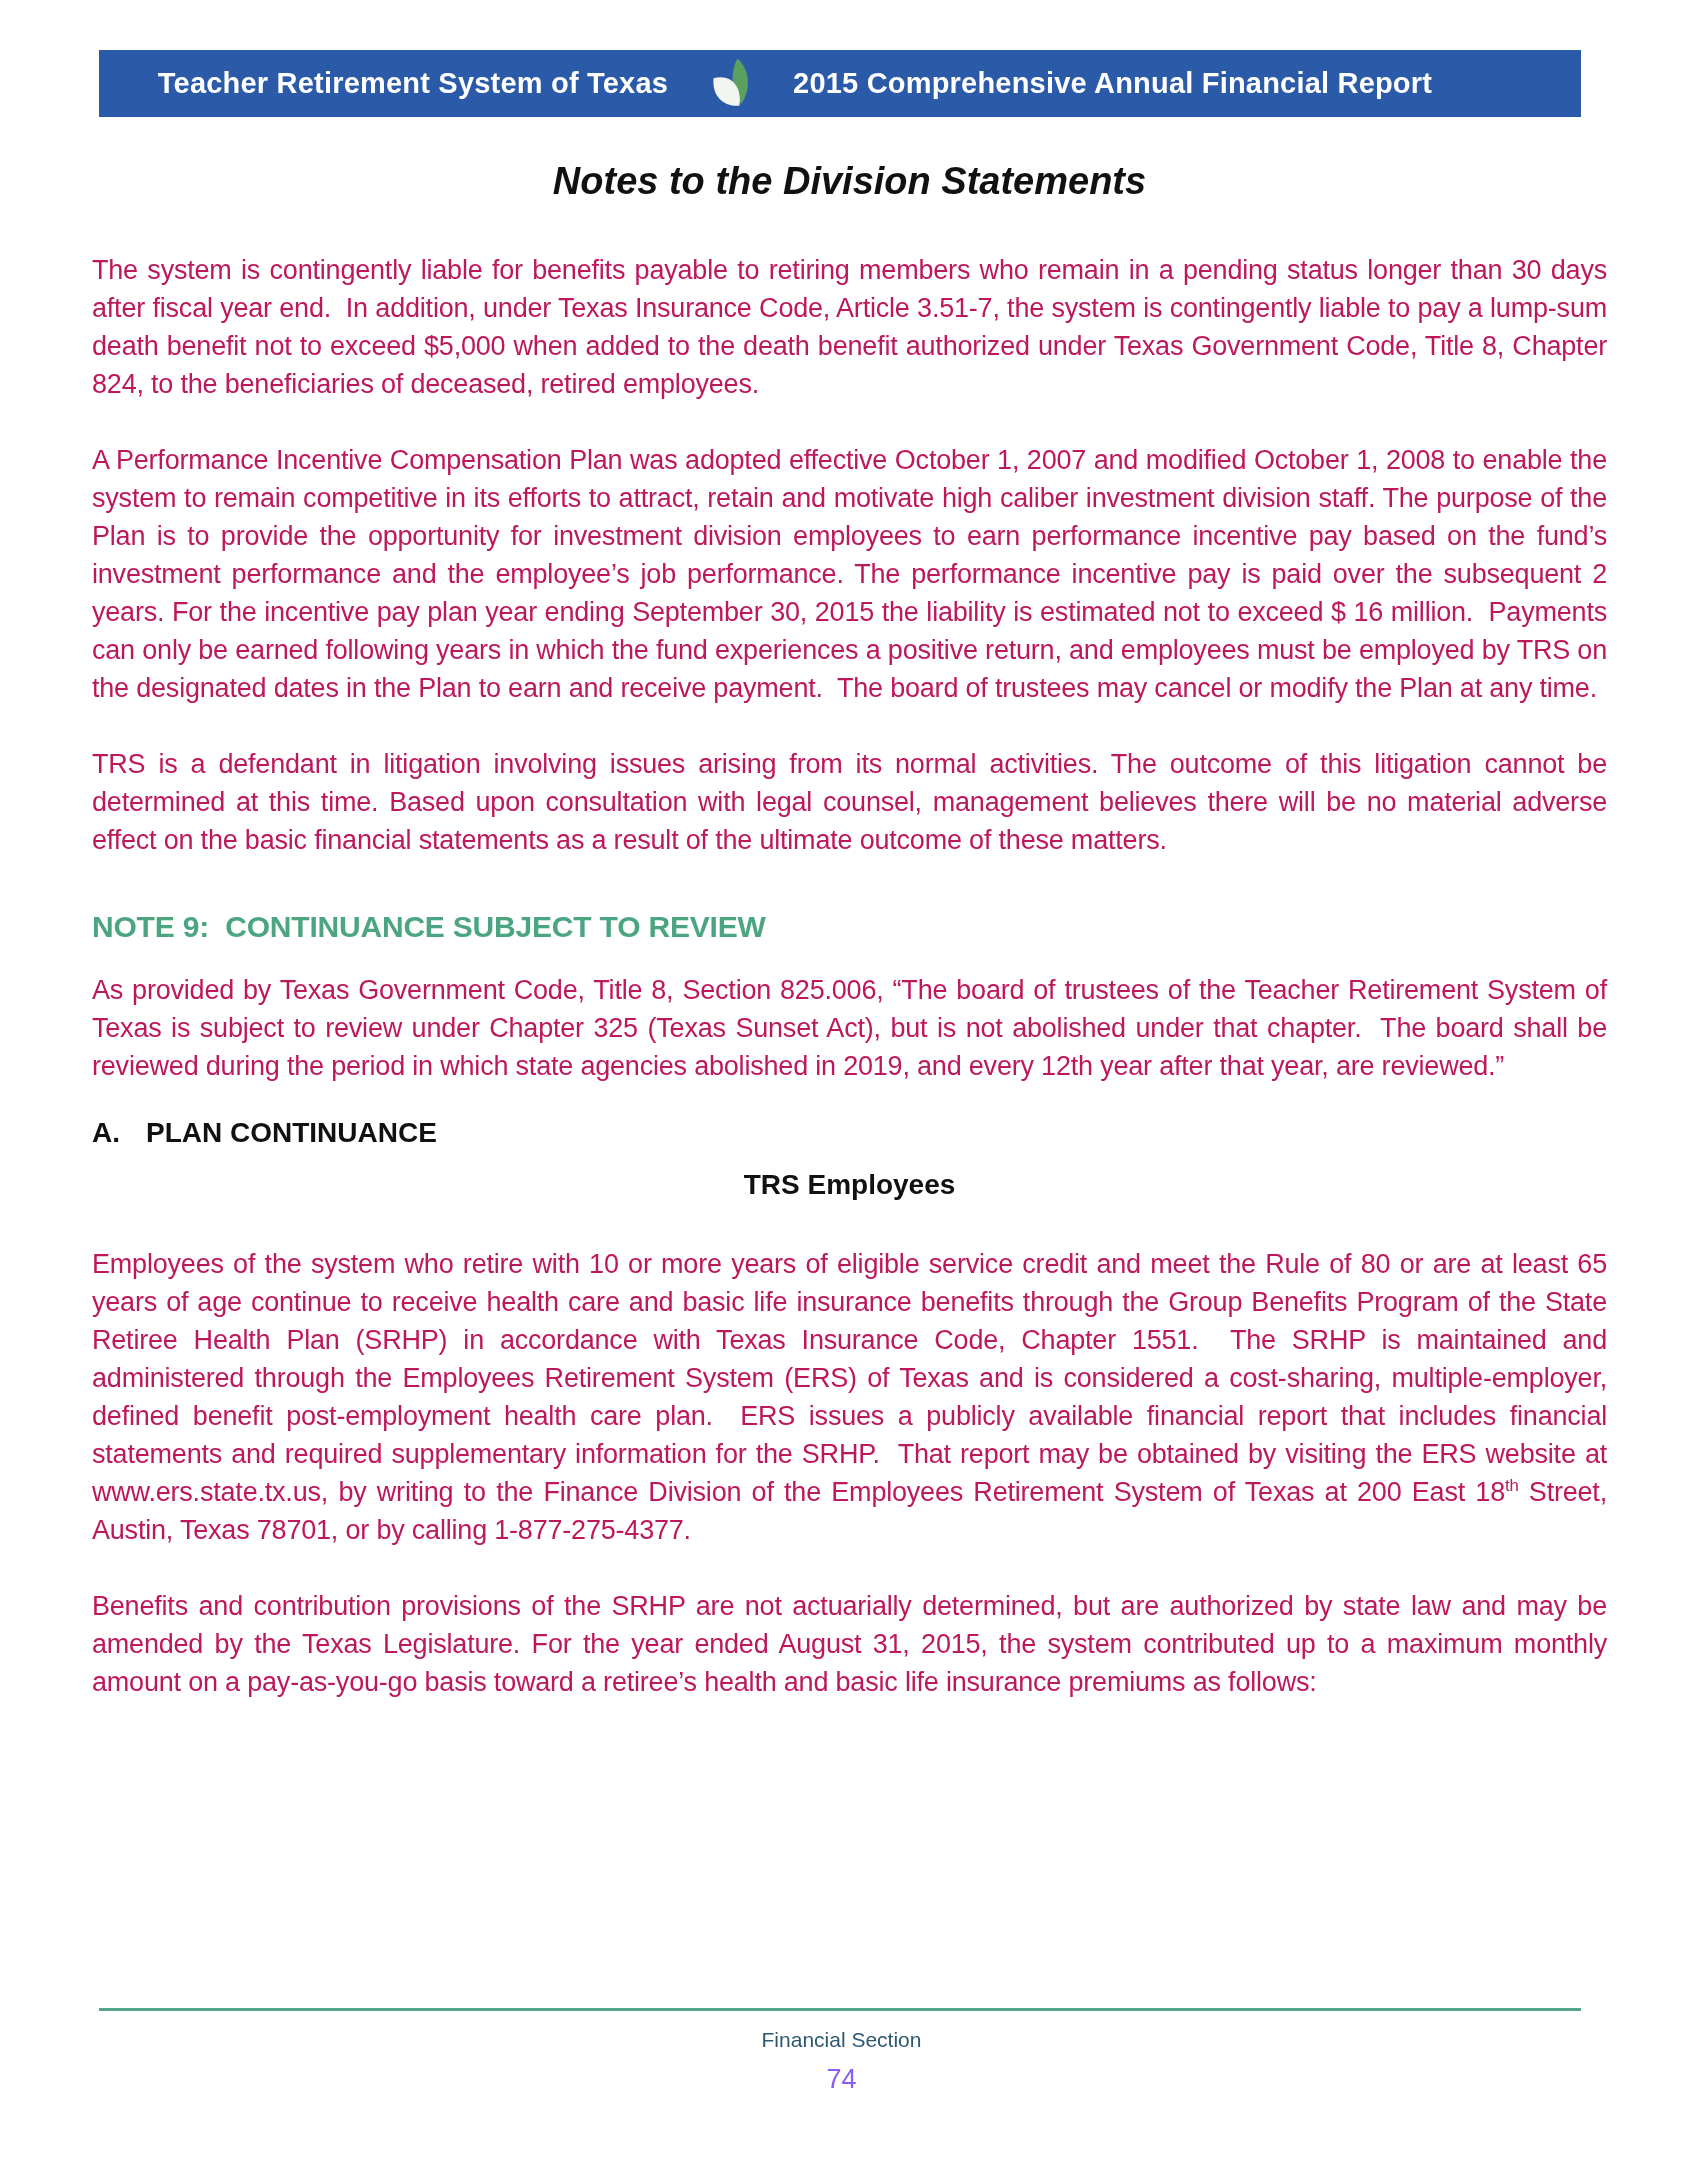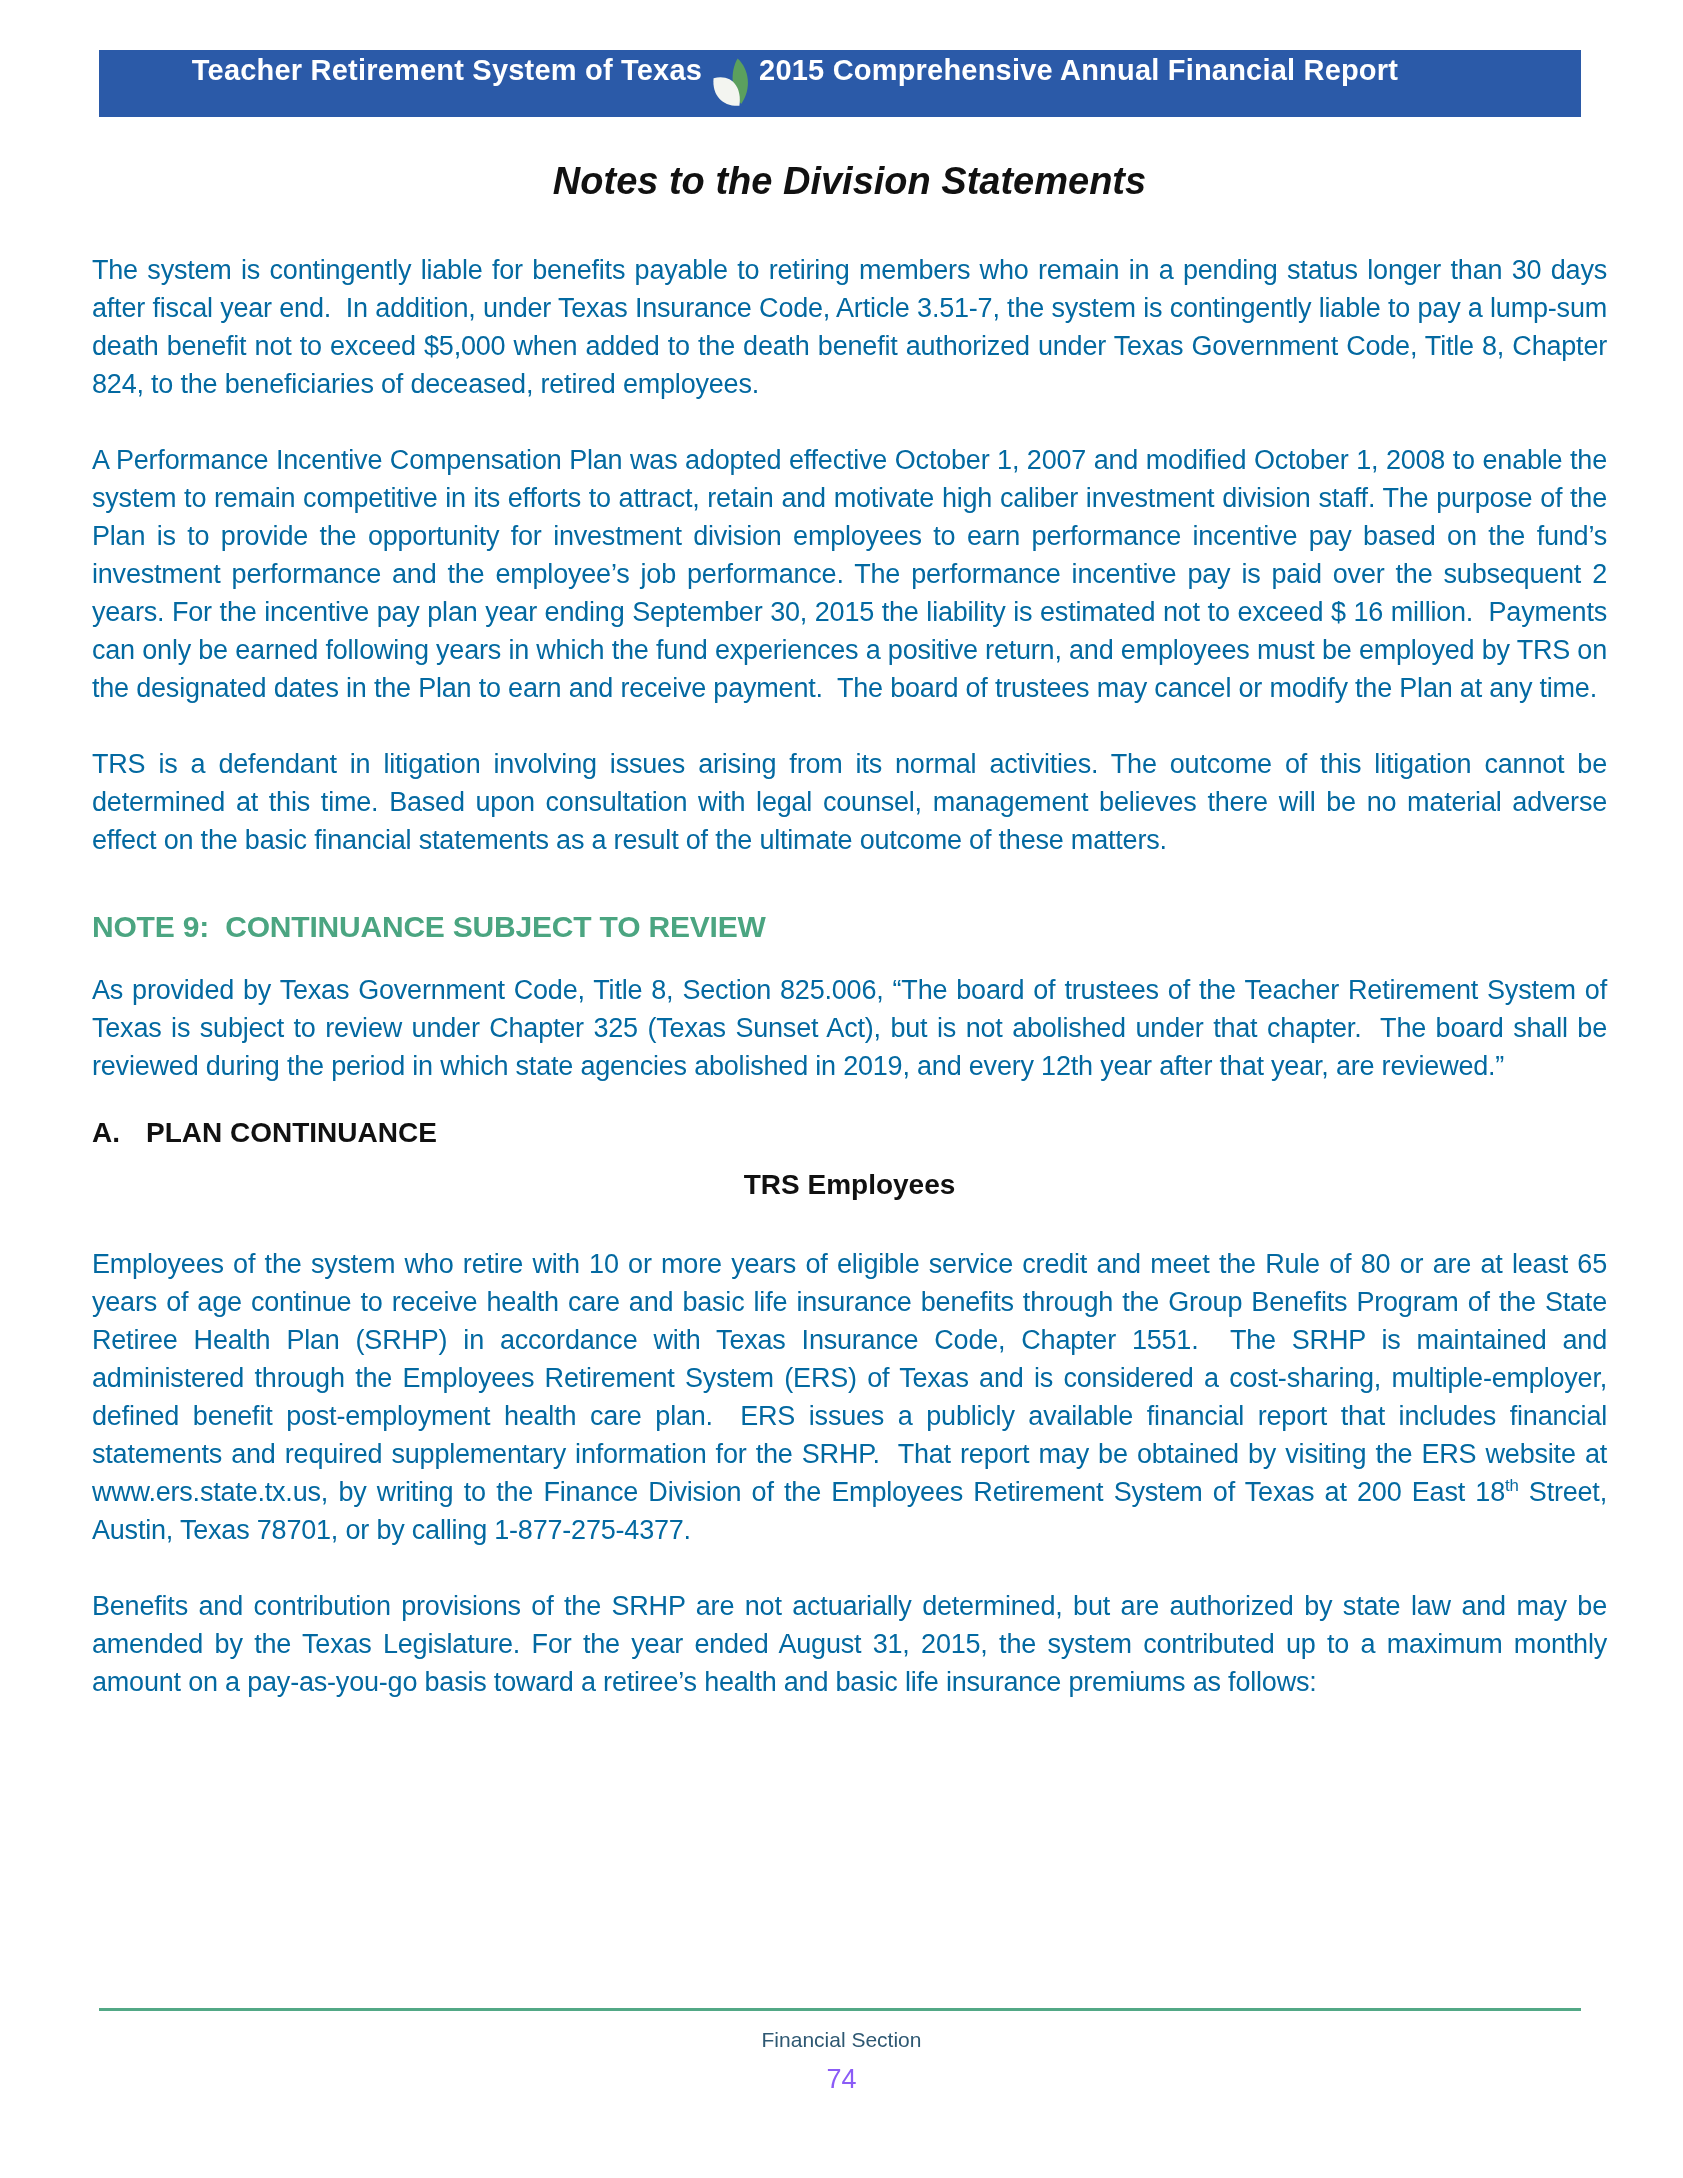--- a/index.html
+++ b/index.html
@@ -10,21 +10,21 @@
     font-family:"Liberation Sans", sans-serif;
     color:#1a1a1a;
     overflow:hidden;
   }
   .header-bar {
     position:absolute; left:99px; top:50px; width:1482px; height:67px;
     background:#2B5AA8;
     display:flex; align-items:center; justify-content:center;
   }
   .header-inner {
-    display:flex; 
+    display:flex; align-items:center; gap:34px;
     transform:translateX(-45px);
   }
   .header-org, .header-report {
     color:#ffffff; font-weight:bold; font-size:29px; letter-spacing:0.2px;
     white-space:nowrap;
   }
   .leaf { width:57px; height:59px; display:block; }
   .content {
     position:absolute; left:92px; top:117px; width:1515px;
   }
@@ -34,21 +34,21 @@
     font-size:38px; line-height:48px;
     font-weight:bold; font-style:italic;
     color:#111111;
   }
   .para {
     margin:38px 0 0 0;
     text-align:justify;
     font-size:27px; line-height:38px;
     letter-spacing:-0.2px;
     white-space:pre-wrap;
-    color:#0369a1;
+    color:#be185d;
   }
   .para.first { margin-top:46px; }
   .note-heading {
     margin:48px 0 0 0;
     font-weight:bold;
     font-size:30px; line-height:40px;
     color:#4BA581;
     white-space:pre-wrap;
     letter-spacing:-0.2px;
   }

